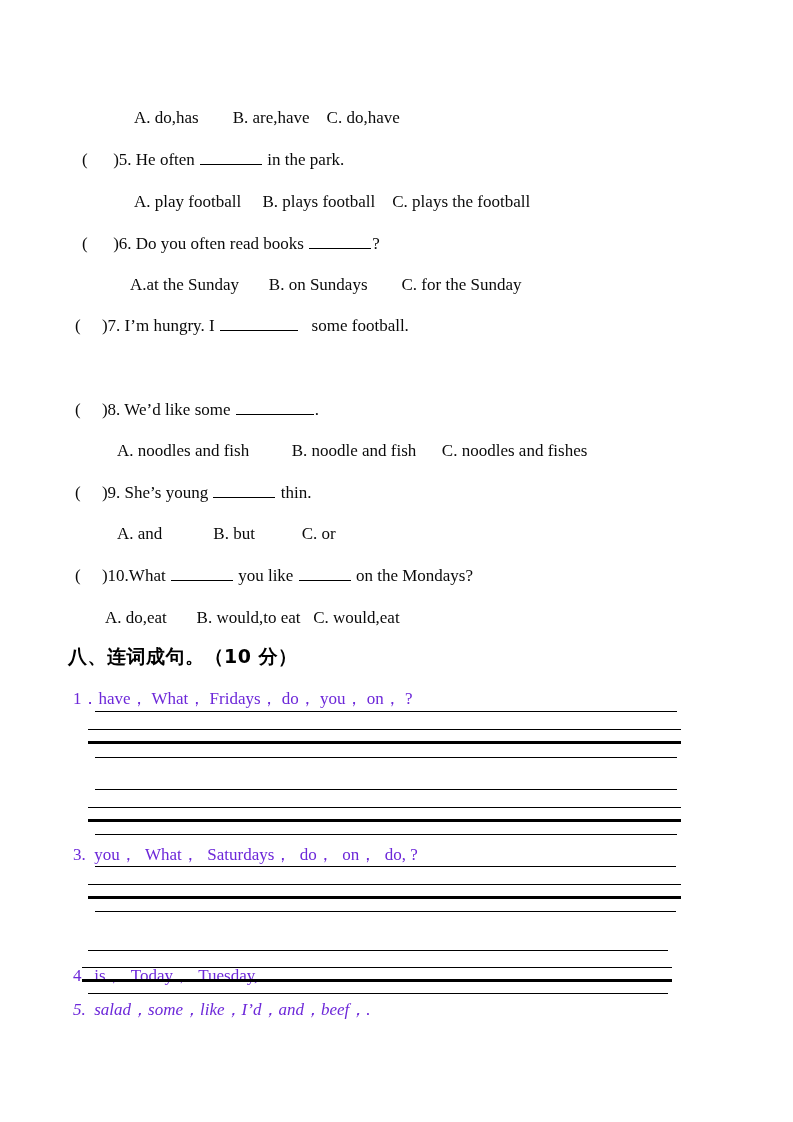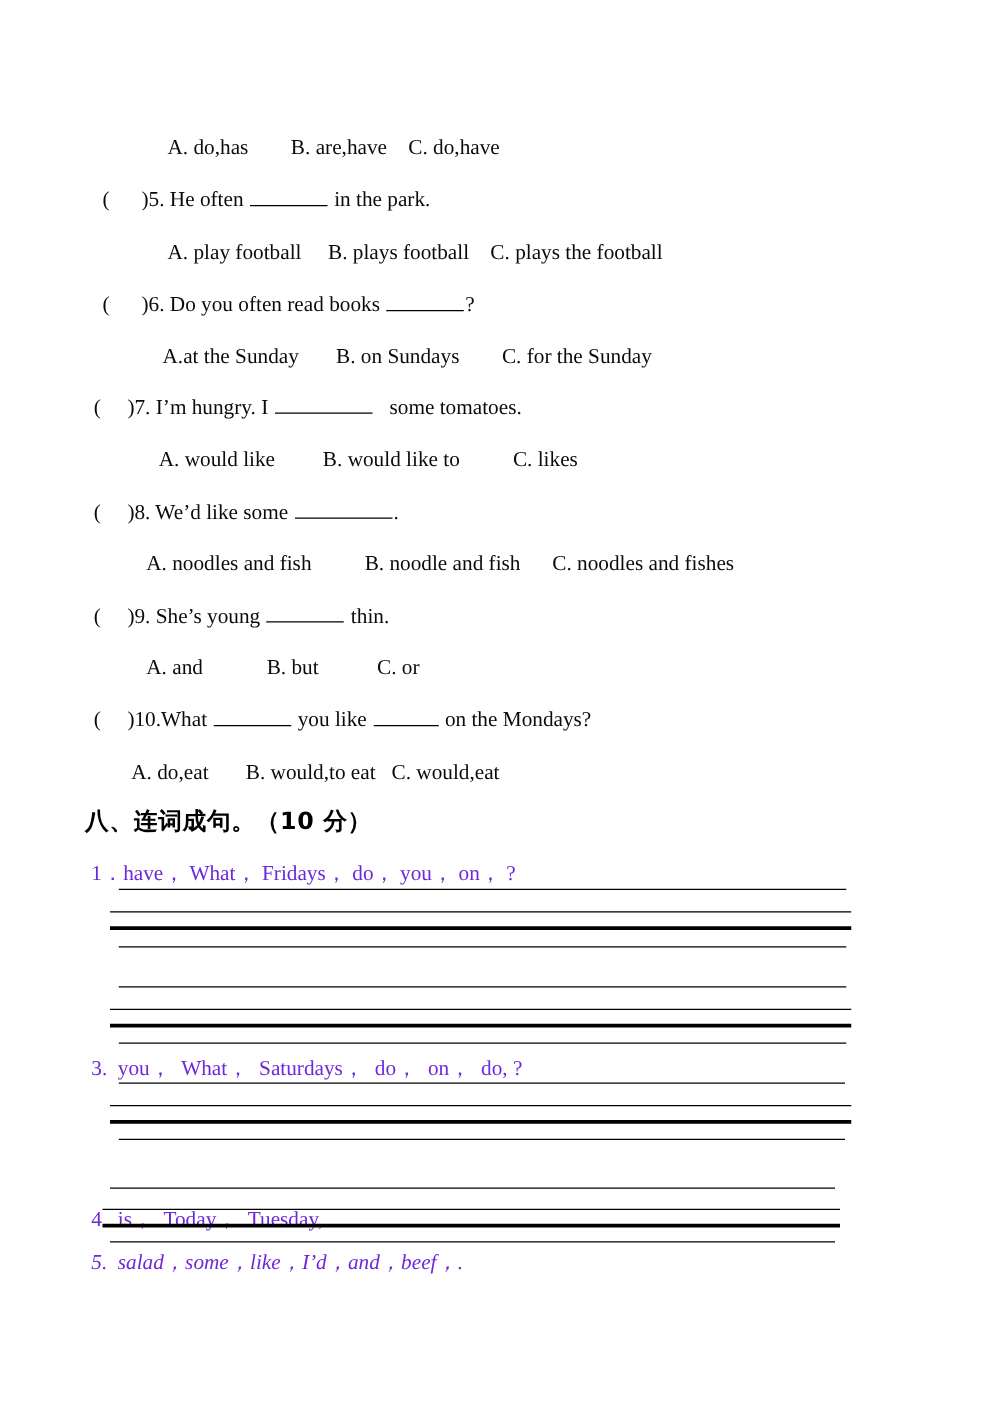--- a/index.html
+++ b/index.html
@@ -81,22 +81,21 @@
 <div class="page">
 
   <div class="row q-opts" style="left:134px; top:108px;">A. do,has        B. are,have    C. do,have</div>
 
   <div class="row q-stem" style="left:82px; top:150px;"><span><span>(</span>      <span>)</span></span><span>5.</span><span> He often </span><span class="blank blank-md"></span><span> in the park.</span></div>
   <div class="row q-opts" style="left:134px; top:192px;">A. play football     B. plays football    C. plays the football</div>
 
   <div class="row q-stem" style="left:82px; top:234px;"><span><span>(</span>      <span>)</span></span><span>6.</span><span> Do you often read books </span><span class="blank blank-md"></span><span>?</span></div>
   <div class="row q-opts" style="left:130px; top:275px;">A.at the Sunday       B. on Sundays        C. for the Sunday</div>
 
-  <div class="row q-stem" style="left:75px; top:316px;"><span><span>(</span>     <span>)</span></span><span>7.</span><span> I’m hungry. I </span><span class="blank blank-lg"></span><span>   some tomatoes.</span></div>
-  <div class="row q-opts" style="left:127px; top:358px;">A. would like         B. would like to          C. likes</div>
+  <div class="row q-stem" style="left:75px; top:316px;"><span><span>(</span>     <span>)</span></span><span>7.</span><span> I’m hungry. I </span><span class="blank blank-lg"></span><span>   some football.</span></div>
 
   <div class="row q-stem" style="left:75px; top:400px;"><span><span>(</span>     <span>)</span></span><span>8.</span><span> We’d like some </span><span class="blank blank-lg"></span><span>.</span></div>
   <div class="row q-opts" style="left:117px; top:441px;">A. noodles and fish          B. noodle and fish      C. noodles and fishes</div>
 
   <div class="row q-stem" style="left:75px; top:483px;"><span><span>(</span>     <span>)</span></span><span>9.</span><span> She’s young </span><span class="blank blank-md"></span><span> thin.</span></div>
   <div class="row q-opts" style="left:117px; top:524px;">A. and            B. but           C. or</div>
 
   <div class="row q-stem" style="left:75px; top:566px;"><span><span>(</span>     <span>)</span></span><span>10.</span><span>What </span><span class="blank blank-md"></span><span> you like </span><span class="blank blank-sm"></span><span> on the Mondays?</span></div>
   <div class="row q-opts" style="left:105px; top:608px;">A. do,eat       B. would,to eat   C. would,eat</div>
 

